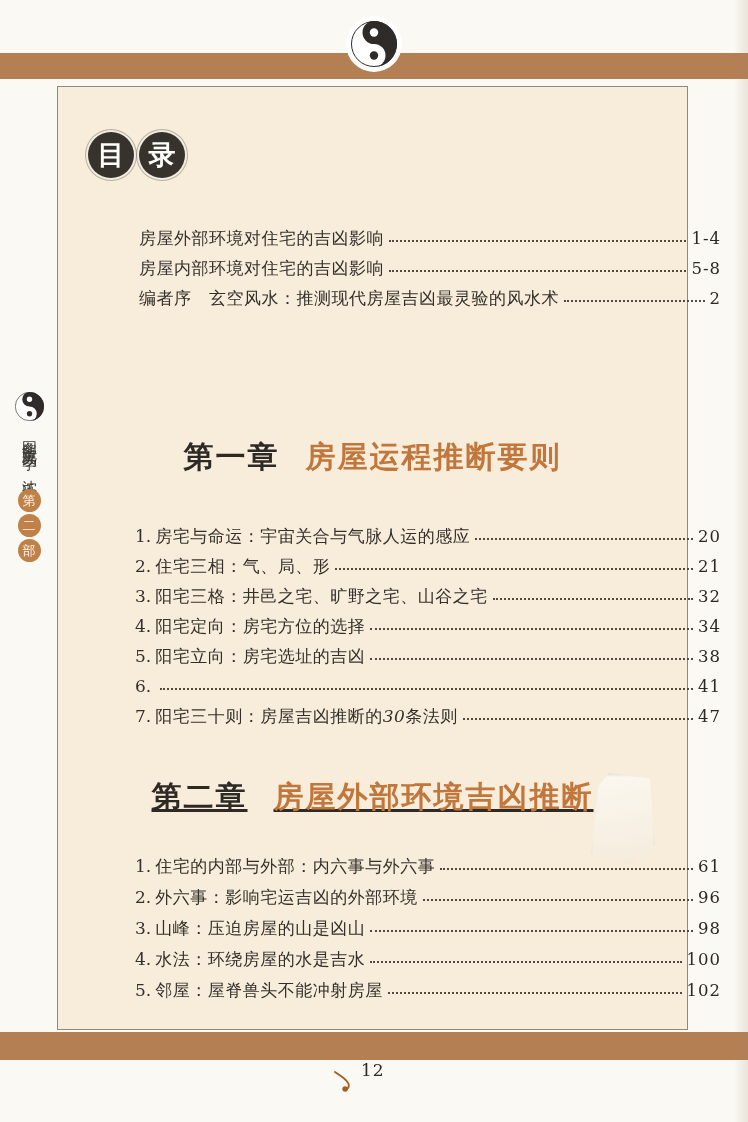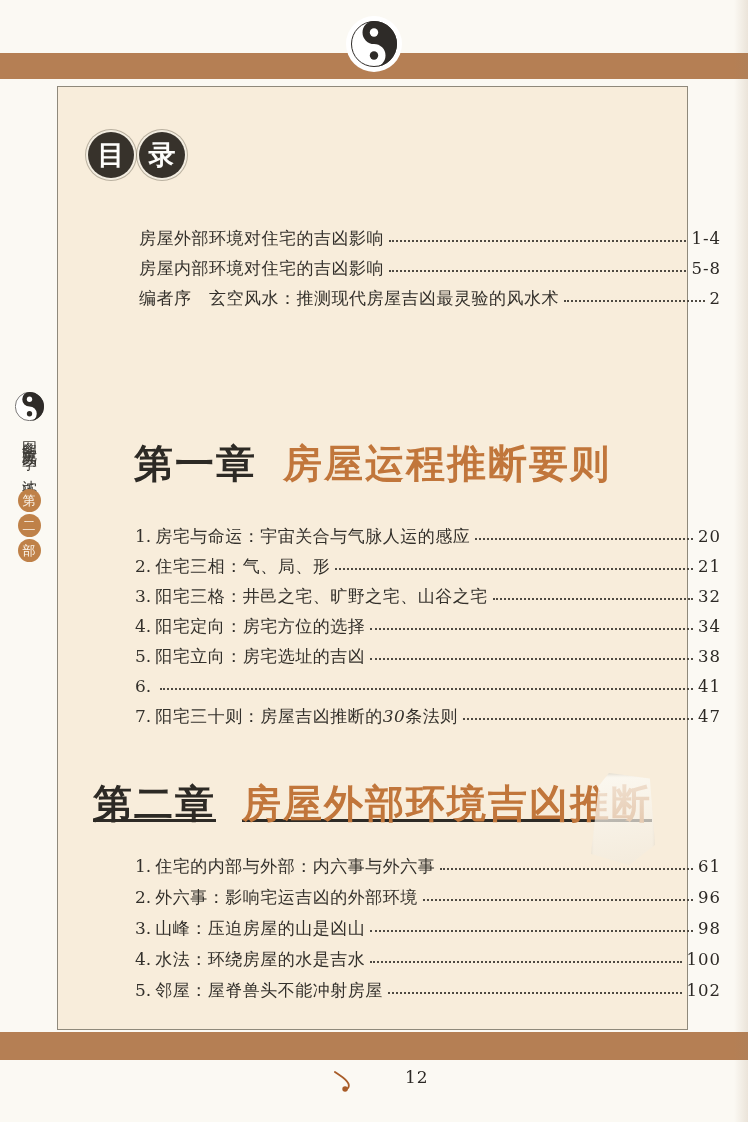--- a/index.html
+++ b/index.html
@@ -75,21 +75,21 @@
   .toc-page {
     white-space:nowrap; font-style:normal; font-size:16.5px;
     letter-spacing:1px; color:#2c2925;
   }
 
   
   .chapter-heading {
     position:absolute; left:0; width:100%;
     text-align:center;
     font-family:"DejaVu Sans", sans-serif; font-weight:bold;
-    font-size:39px; letter-spacing:2px; white-space:nowrap;
+    font-size:30px; letter-spacing:2px; white-space:nowrap;
   }
   .ch1-heading { top:350px; }
   .ch2-heading { top:690px;text-decoration:underline; }
   .ch-num { color:#2d2a25; margin-right:26px; }
   .ch-title { color:#c1763b; }
 
   
   .sidebar {
     position:absolute; left:9px; top:392px; width:40px;
     display:flex; flex-direction:column; align-items:center;
@@ -109,21 +109,21 @@
   }
 
   
   .footer {
     position:absolute; left:334px; top:1060px;
     display:flex; align-items:flex-start; gap:3px;
   }
   .flourish { margin-top:9px; }
   .footer-page {
     font-size:17px; letter-spacing:1px; color:#2c2925;
-    font-family:"DejaVu Serif", serif; padding-top:7px;margin-left:44px;
+    font-family:"DejaVu Serif", serif; padding-top:0;
   }
 </style>
 </head>
 <body>
 
 <div class="top-bar"></div>
 
 <div class="taiji-top">
   <svg viewBox="0 0 46 46">
     <circle cx="23" cy="23" r="23" fill="#ffffff"></circle>

